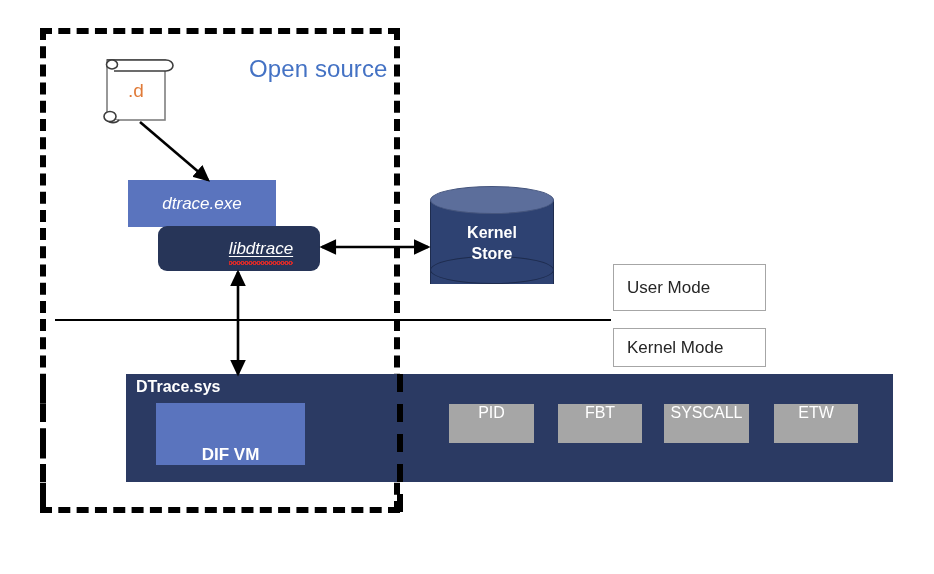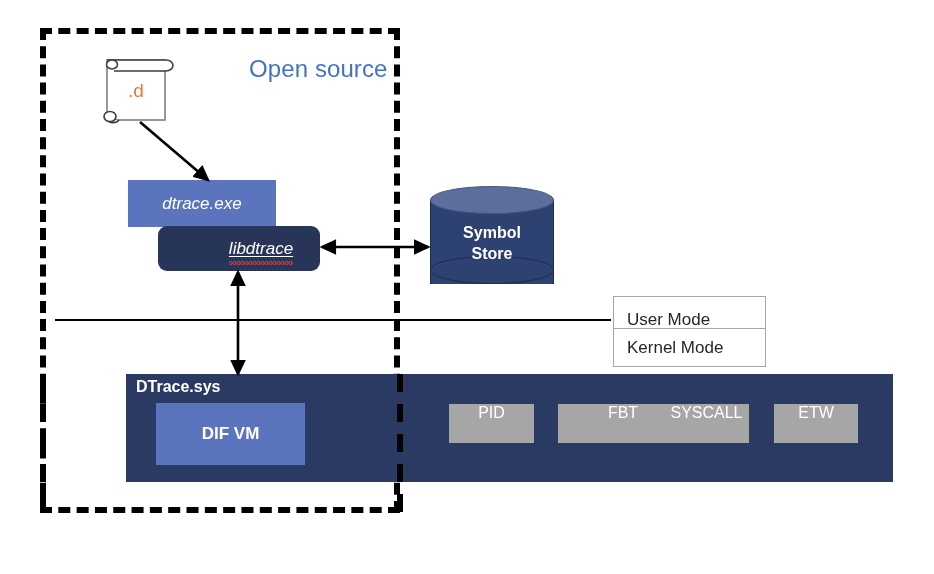--- a/index.html
+++ b/index.html
@@ -177,21 +177,21 @@
     box-sizing: border-box;
     border: 1px solid #a6a6a6;
     background: #ffffff;
     display: flex;
     align-items: center;
     padding-left: 13px;
     font-size: 17px;
     color: #262626;
     white-space: nowrap;
   }
-  #user-mode-box   { left: 613px; top: 264px; width: 153px; height: 47px; margin-top: 32px; }
+  #user-mode-box   { left: 613px; top: 264px; width: 153px; height: 47px; }
   #kernel-mode-box { left: 613px; top: 328px; width: 153px; height: 39px; }
 
   
   #kernel-band {
     position: absolute;
     left: 126px;
     top: 374px;
     width: 767px;
     height: 108px;
     background: #2B3A63;
@@ -206,41 +206,41 @@
     white-space: nowrap;
   }
   #dif-vm {
     position: absolute;
     left: 156px;
     top: 403px;
     width: 149px;
     height: 62px;
     background: #5A74BE;
     display: flex;
-    align-items: center;
+    align-items: flex-end;
     justify-content: center;
     color: #ffffff;
     font-size: 17px;
     font-weight: bold;
     white-space: nowrap;
   }
   .provider-box {
     position: absolute;
     top: 404px;
     height: 39px;
     background: #A6A6A6;
     display: flex;
     align-items: flex-start;
     justify-content: center;
     color: #ffffff;
     font-size: 16px;
     white-space: nowrap;
   }
   #provider-0 { left: 449px; width: 85px; }
-  #provider-1 { left: 558px; width: 84px; padding-left: 23px; }
+  #provider-1 { left: 558px; width: 84px; }
   #provider-2 { left: 664px; width: 85px; }
   #provider-3 { left: 774px; width: 84px; }
 
   
   .svg-layer {
     position: absolute;
     left: 0;
     top: 0;
     width: 934px;
     height: 574px;
@@ -269,21 +269,21 @@
   </div>
   <div class="node-box" id="libdtrace">
     <span class="underlined-misspelled">libdtrace</span>
   </div>
 
   <div id="symbol-store">
     <div class="cyl-body"></div>
     <div class="cyl-bottom"></div>
     <div class="cyl-top"></div>
     <div class="cyl-text">
-      <span>Symbol</span>
+      <span>Kernel</span>
       <span>Store</span>
     </div>
   </div>
 
   <div id="mode-divider"></div>
 
   <div class="mode-box" id="user-mode-box">
     <span>User Mode</span>
   </div>
   <div class="mode-box" id="kernel-mode-box">

